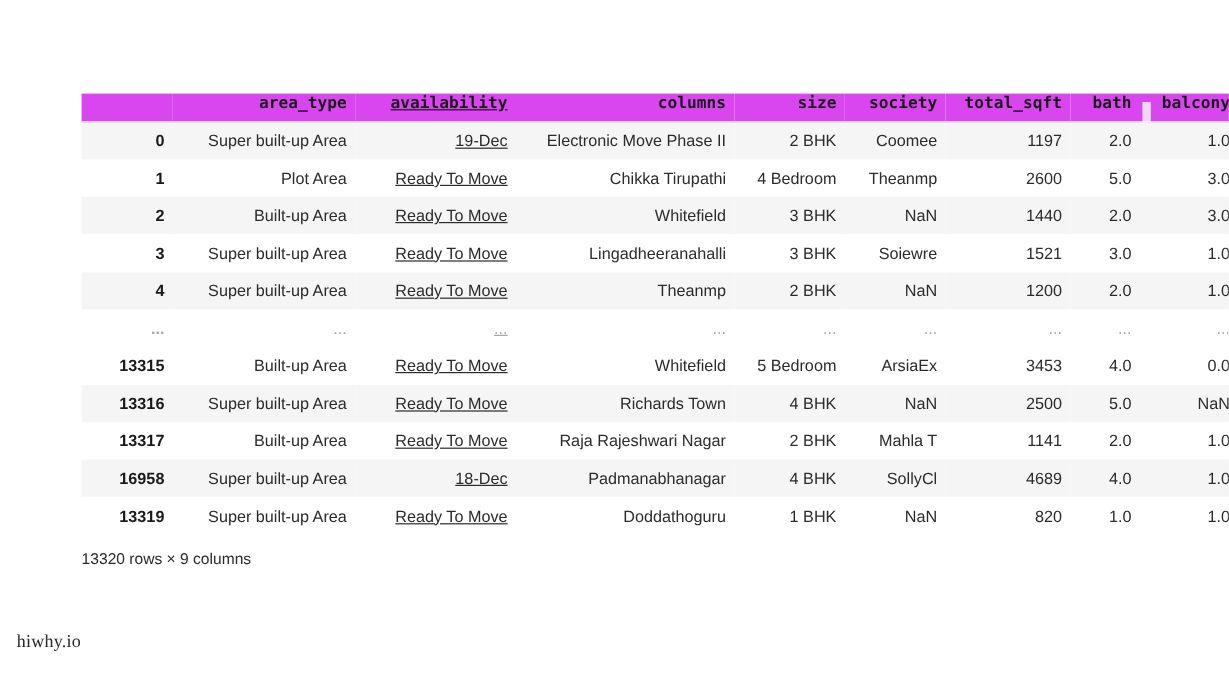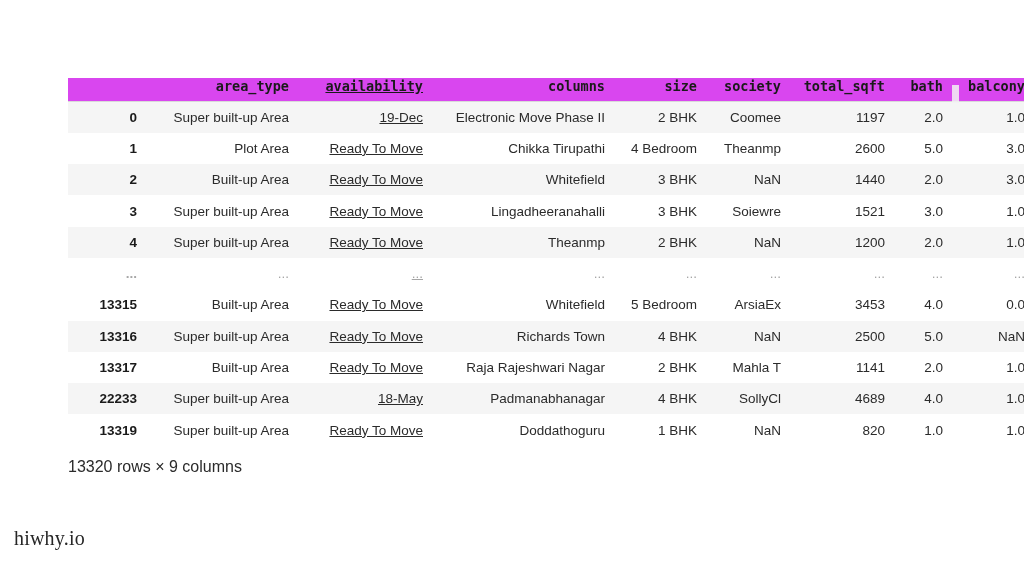--- a/index.html
+++ b/index.html
@@ -103,21 +103,21 @@
   .col-sqft      { width: 90px;  }
   .col-bath      { width: 44px;  }
   .col-balcony   { width: 68px;  }
 
   
   #df-shape {
     position: absolute;
     left: 68px;
     top: 458px;
     font-family: "Liberation Sans", sans-serif;
-    font-size: 16px;
+    font-size: 13px;
     color: #2b2b2b;
     white-space: nowrap;
   }
 
   
   #right-clip {
     position: absolute;
     left: 952px;
     top: 85px;
     width: 7px;
@@ -125,21 +125,21 @@
     background: #f2f2f2;
     opacity: 0.85;
   }
 
   
   #watermark {
     position: absolute;
     left: 14px;
     top: 527px;
     font-family: "Liberation Serif", "DejaVu Serif", serif;
-    font-size: 20px;
+    font-size: 15px;
     color: #262626;
     letter-spacing: 0.2px;
   }
 </style>
 </head>
 <body>
 
 <div id="df-output">
   <table class="dataframe">
     <thead>
@@ -250,23 +250,23 @@
           <td class="col-area_type">Built-up  Area</td>
           <td class="col-avail">Ready To Move</td>
           <td class="col-location">Raja Rajeshwari Nagar</td>
           <td class="col-size">2 BHK</td>
           <td class="col-society">Mahla T</td>
           <td class="col-sqft">1141</td>
           <td class="col-bath">2.0</td>
           <td class="col-balcony">1.0</td>
         </tr>
         <tr class="even-row">
-          <th class="col-index">22233</th>
-          <td class="col-area_type">Super built-up  Area</td>
-          <td class="col-avail">18-May</td>
+          <th class="col-index">16958</th>
+          <td class="col-area_type">Super built-up  Area</td>
+          <td class="col-avail">18-Dec</td>
           <td class="col-location">Padmanabhanagar</td>
           <td class="col-size">4 BHK</td>
           <td class="col-society">SollyCl</td>
           <td class="col-sqft">4689</td>
           <td class="col-bath">4.0</td>
           <td class="col-balcony">1.0</td>
         </tr>
         <tr class="odd-row">
           <th class="col-index">13319</th>
           <td class="col-area_type">Super built-up  Area</td>

